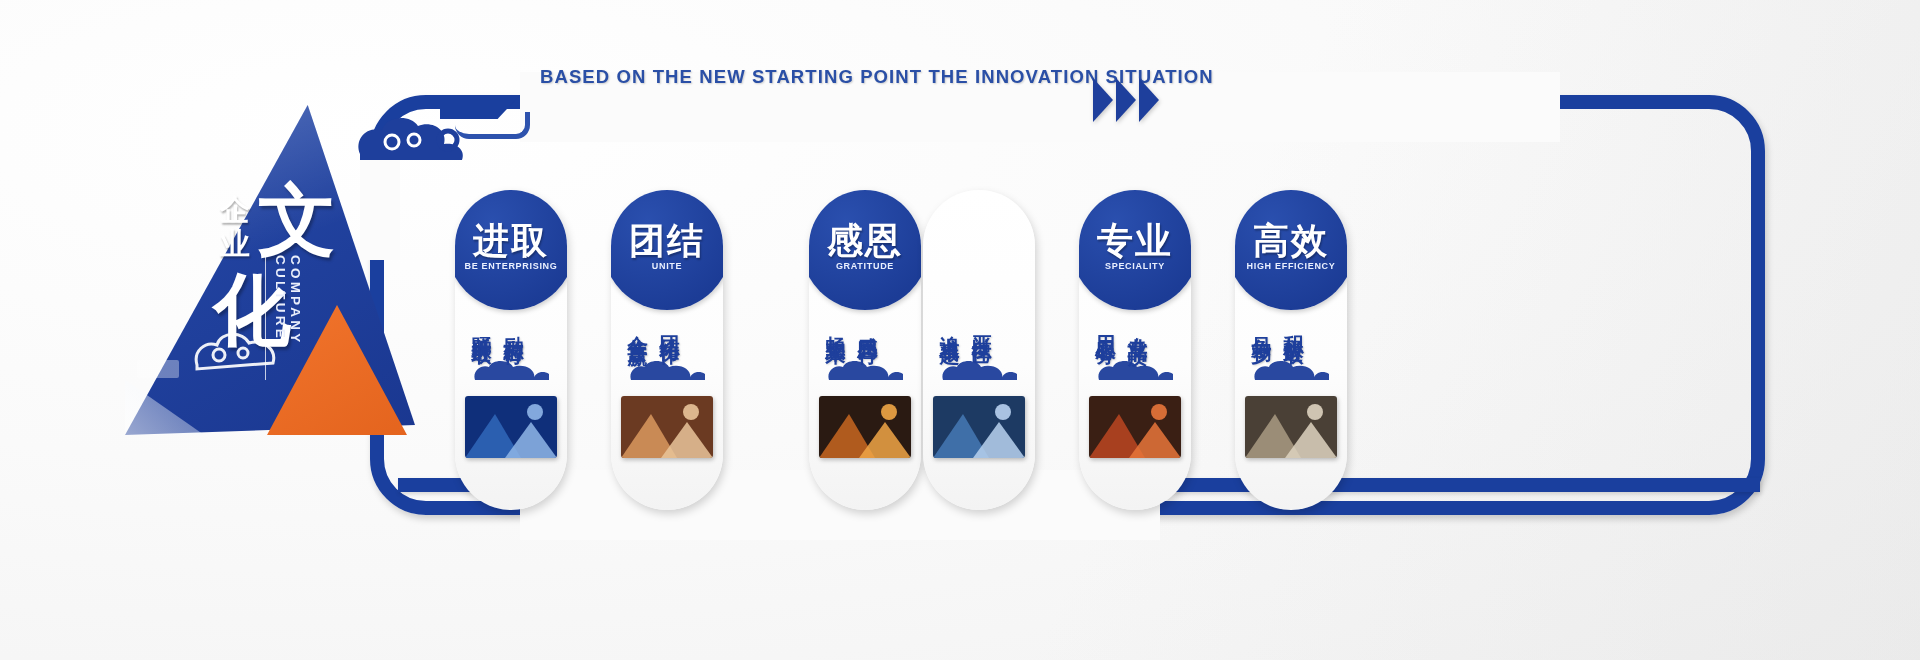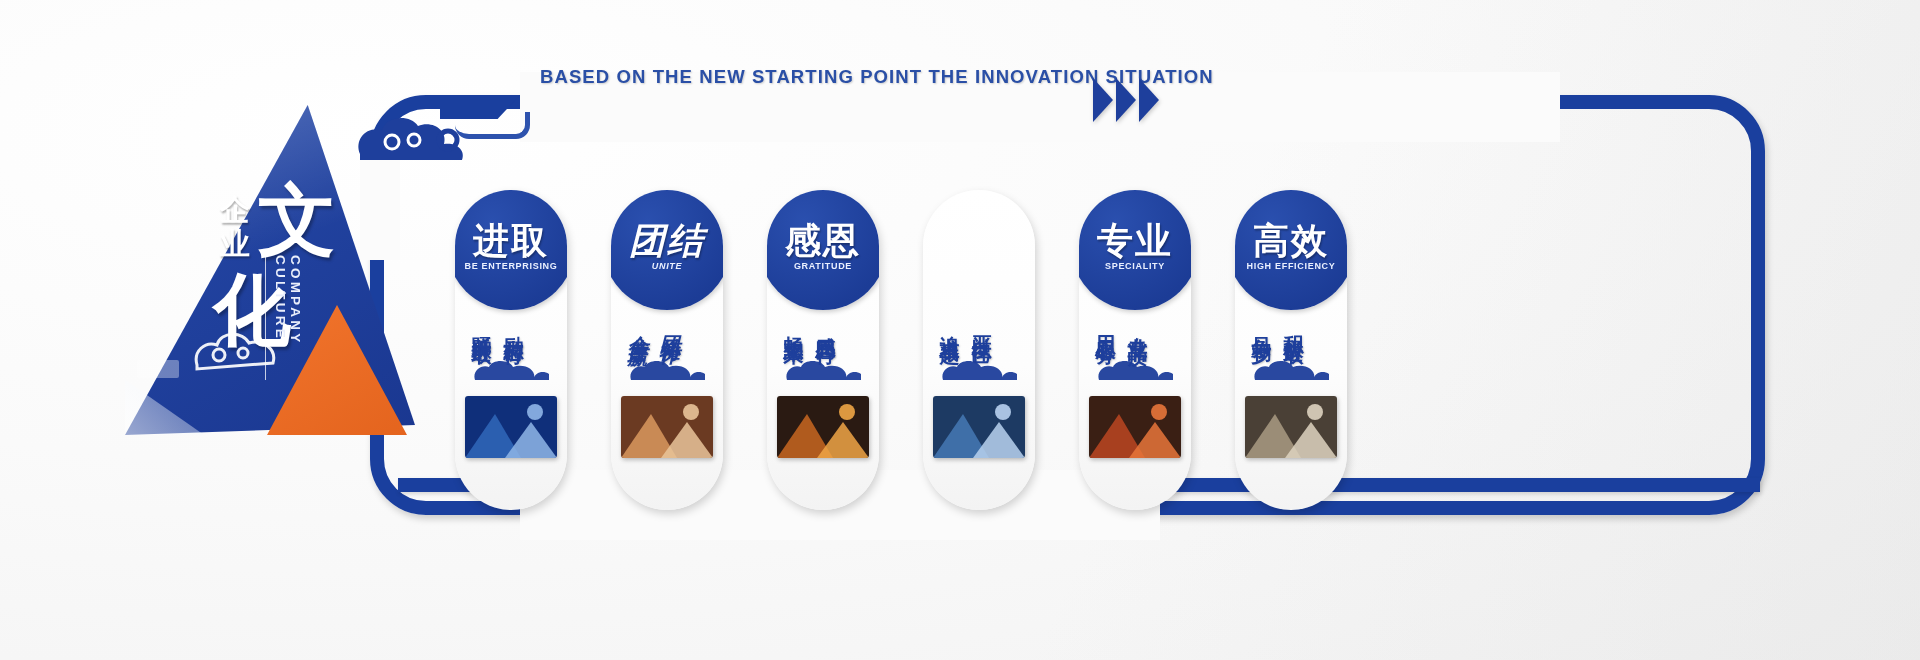--- a/index.html
+++ b/index.html
@@ -188,21 +188,21 @@
       </div>
       <div class="photo">
         <svg viewBox="0 0 92 62" width="92" height="62">
           <rect width="92" height="62" fill="#0f2f7a"></rect>
           <path d="M0 62 L30 18 L56 62 Z" fill="#2b5fb0"></path>
           <path d="M40 62 L66 26 L92 62 Z" fill="#8fb6e8" opacity=".85"></path>
           <circle cx="70" cy="16" r="8" fill="#8fb6e8" opacity=".9"></circle>
         </svg>
       </div>
     </div>
-    <div class="pill" style="left: 611px; font-style: italic;">
+    <div class="pill" style="left: 611px;">
       <div class="circ">
         <div class="w">团结</div>
         <div class="e">UNITE</div>
       </div>
       <div class="vcols">
         <div class="vcol">团结协作</div>
         <div class="vcol">合作共赢</div>
       </div>
       <div class="pill-cloud">
         <svg viewBox="0 0 78 26" width="78" height="26">
@@ -212,21 +212,21 @@
       </div>
       <div class="photo">
         <svg viewBox="0 0 92 62" width="92" height="62">
           <rect width="92" height="62" fill="#6b3a22"></rect>
           <path d="M0 62 L30 18 L56 62 Z" fill="#c98a55"></path>
           <path d="M40 62 L66 26 L92 62 Z" fill="#e9c49a" opacity=".85"></path>
           <circle cx="70" cy="16" r="8" fill="#e9c49a" opacity=".9"></circle>
         </svg>
       </div>
     </div>
-    <div class="pill" style="left: 767px; text-align: right;">
+    <div class="pill" style="left: 809px; text-align: right;">
       <div class="circ">
         <div class="w">感恩</div>
         <div class="e">GRATITUDE</div>
       </div>
       <div class="vcols">
         <div class="vcol">感恩同行</div>
         <div class="vcol">畅想未来</div>
       </div>
       <div class="pill-cloud">
         <svg viewBox="0 0 78 26" width="78" height="26">

